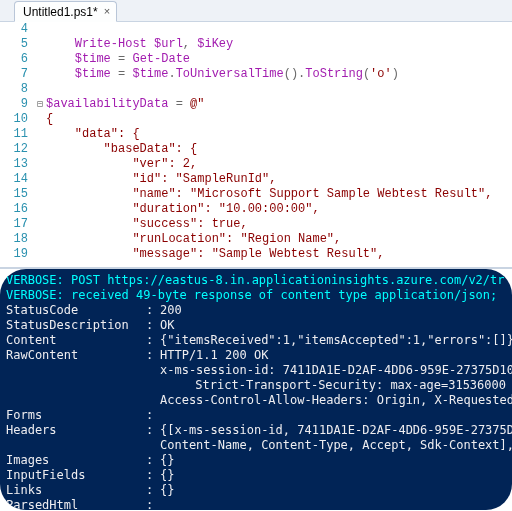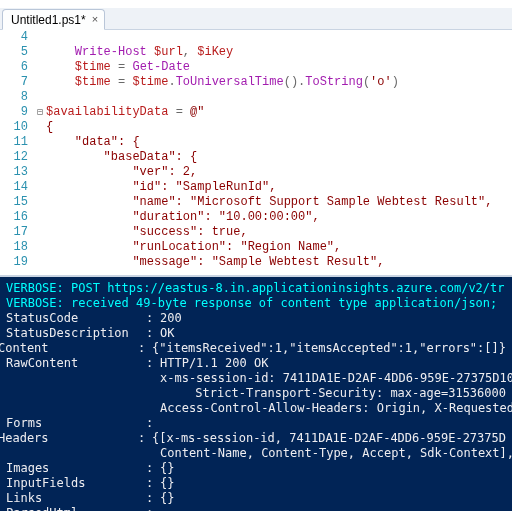--- a/index.html
+++ b/index.html
@@ -10,22 +10,21 @@
     width: 512px;
     height: 511px;
     overflow: hidden;
   }
   .tab-bar {
     background: #eef2f7;
     border-bottom: 1px solid #c9d4e2;
     height: 22px;
     display: flex;
     align-items: flex-end;
-    padding-left: 2px;
-    margin-top: 8px;
+    padding-left: 14px;
   }
   .tab {
     background: #fdfefe;
     border: 1px solid #b9c6d8;
     border-bottom: 1px solid #fdfefe;
     border-top-left-radius: 4px;
     border-top-right-radius: 4px;
     padding: 2px 6px 2px 8px;
     font-family: "Segoe UI", Tahoma, sans-serif;
     font-size: 12px;
@@ -65,39 +64,40 @@
   }
   .fold {
     width: 12px;
     color: #808080;
     text-align: center;
     user-select: none;
     flex-shrink: 0;
     font-size: 10px;
   }
   .code { flex: 1; }   
-  .c-varR   { color: #b91c1c; }   
+  .c-varR   { color: #a21caf; }   
   .c-cmd    { color: #a21caf; }
   .c-member { color: #a21caf; }
   .c-str1   { color: #8b0000; }
   .c-op     { color: #696969; }
 
   .console {
     background: #012456;
     color: #eeedf0;
     height: 241px;
     padding: 4px 6px 6px 6px;
     font-family: "Lucida Console", Consolas, monospace;
     font-size: 12px;
     line-height: 15px;
     white-space: pre;
     overflow: hidden;
+    border-radius: 26px;
   }
   .verbose { color: #00ffff; }
-  .kv-line { display: flex; justify-content: flex-end; }
+  .kv-line { display: flex; }
   .kv-name { width: 140px; flex-shrink:0; }
   .kv-sep  { width: 14px; flex-shrink:0; }
   .kv-val  { flex:1; }
   .kv-cont { padding-left: 154px; text-align: right; }
 </style>
 </head>
 <body>
 
 <div class="tab-bar">
   <div class="tab">

